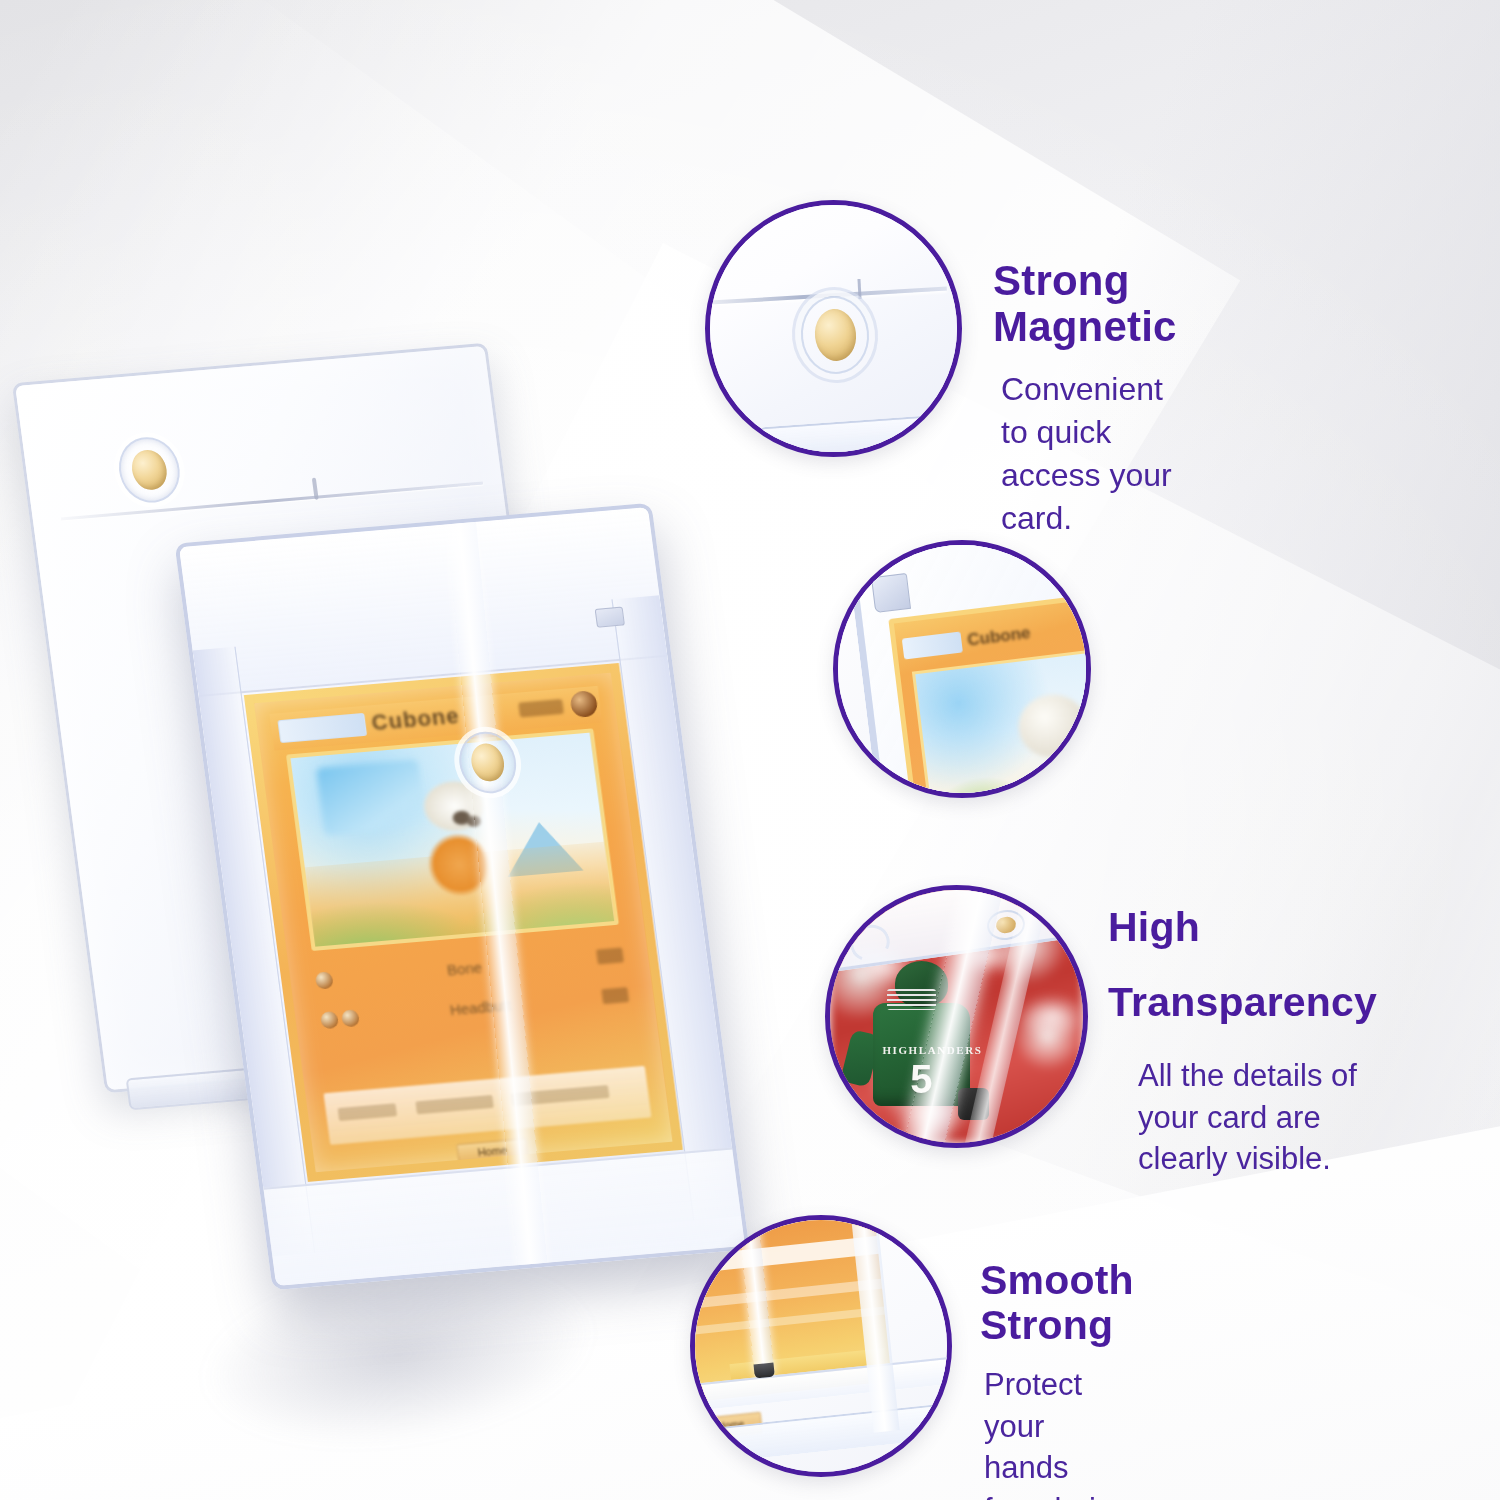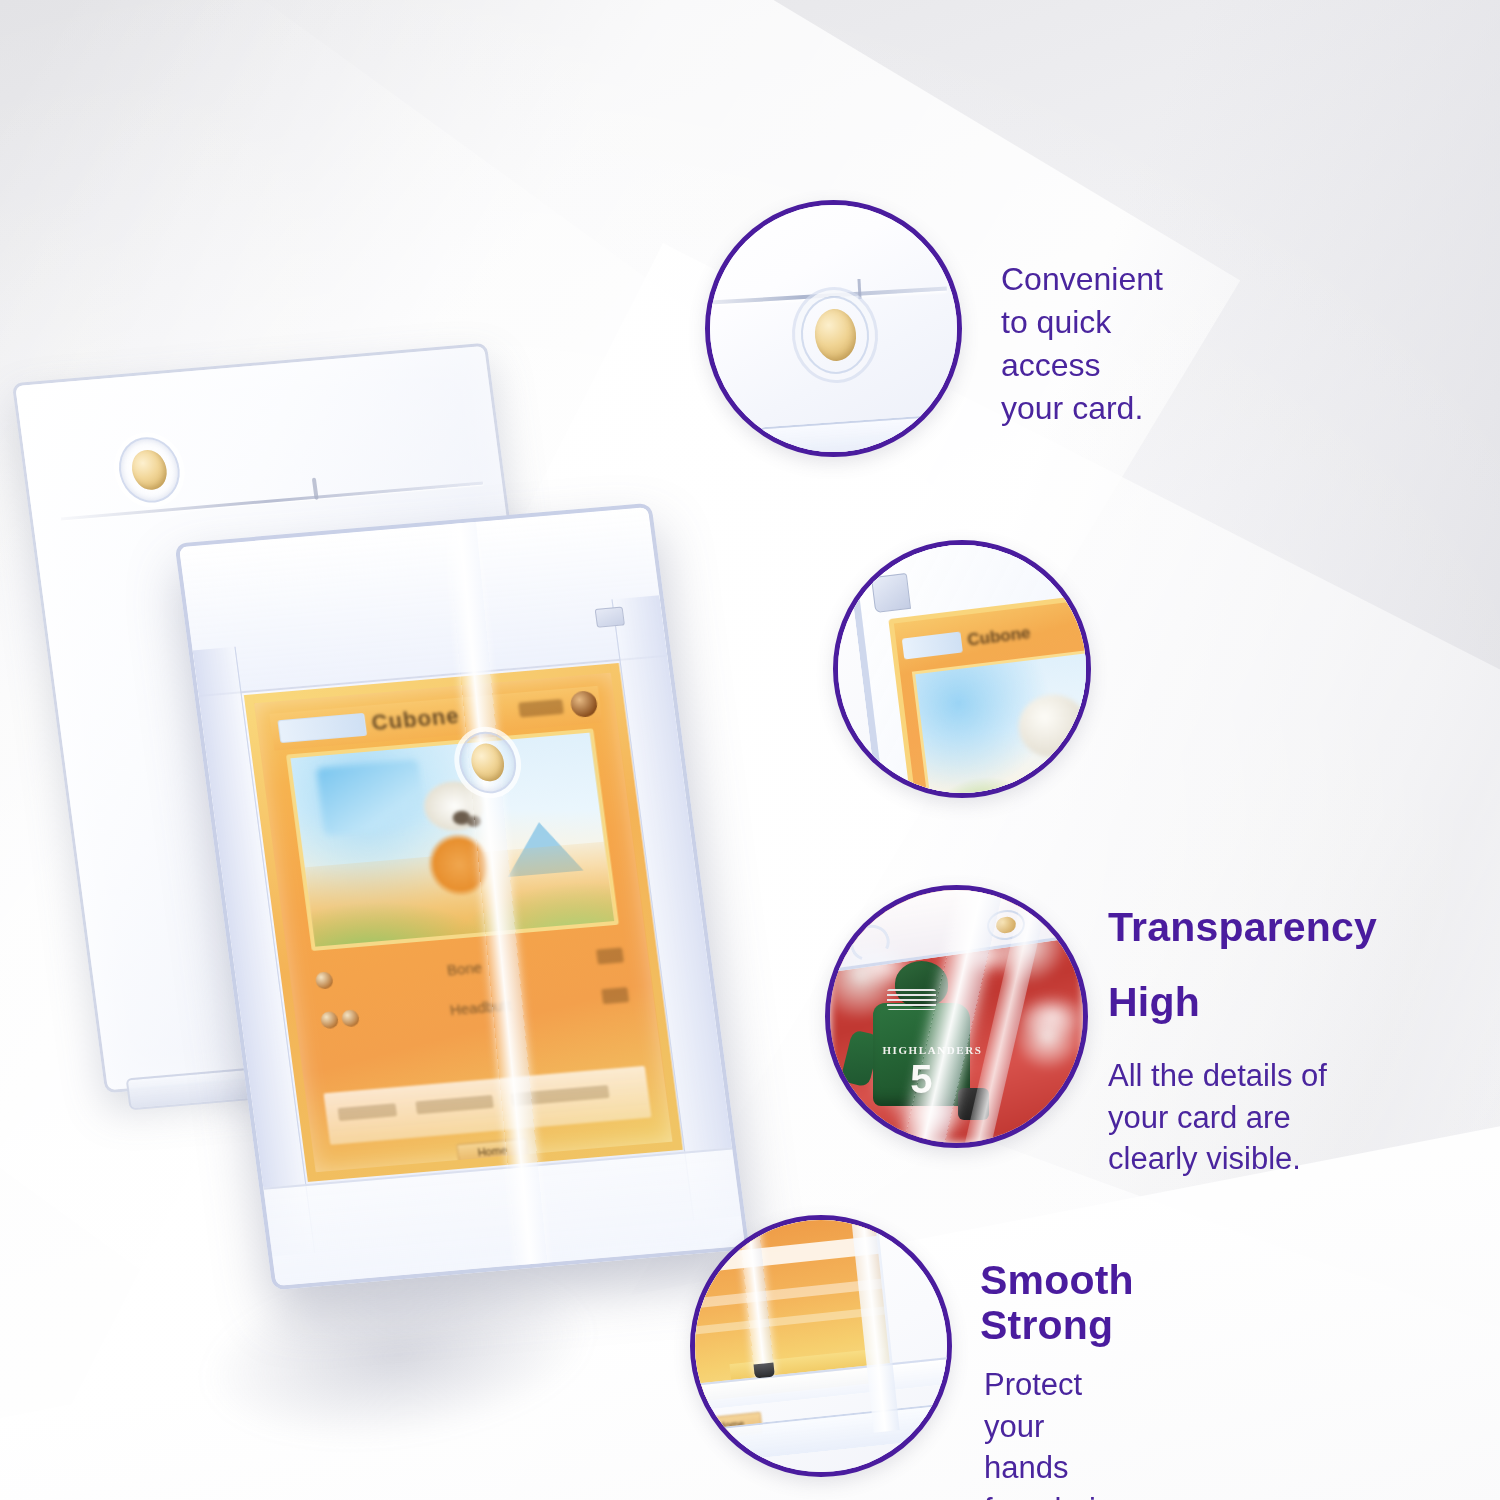--- a/index.html
+++ b/index.html
@@ -466,21 +466,21 @@
   .t1{left:993px;top:258px;}
   .t1 .ftitle{font-size:42px;margin-bottom:18px;}
   .t1 .fbody{margin-left:8px;}
 
   .t2{left:1112px;top:562px;}
   .t2 .ftitle{font-size:41px;margin-bottom:16px;}
   .t2 .fbody{font-size:31px;}
 
   .t3{left:1108px;top:905px;}
   .t3 .ftitle{font-size:41px;margin-bottom:30px;}
-  .t3 .fbody{font-size:31px;}
+  .t3 .fbody{font-size:31px;margin-left:30px;}
 
   .t4{left:980px;top:1258px;}
   .t4 .ftitle{font-size:41px;margin-bottom:16px;}
   .t4 .fbody{font-size:31px;margin-left:4px;}
 </style>
 </head>
 <body>
 
 <div id="stage">
 
@@ -570,20 +570,21 @@
       <div class="inner">
         <div class="edge-seam"></div>
         <div class="edge-notch"></div>
         <div class="bigmag">
           <div class="dot2"></div>
         </div>
         <div class="basebar"></div>
       </div>
     </div>
     <div class="ftext t1">
+      <div class="ftitle">Strong Magnetic</div>
       <div class="fbody">Convenient to quick access your card.</div>
     </div>
   </div>
 
   <div class="feature">
     <div class="circle c2">
       <div class="inner">
         <div class="case"></div>
         <div class="mini">
           <div class="bar">
@@ -620,22 +621,22 @@
         <div class="casetop"></div>
         <div class="casemag">
             <i></i>
           </div>
         <div class="hook"></div>
         <div class="caseband"></div>
         <div class="caseband2"></div>
       </div>
     </div>
     <div class="ftext t3">
+      <div class="ftitle">High</div>
       <div class="ftitle">Transparency</div>
-      <div class="ftitle">High</div>
       <div class="fbody">All the details of your card are clearly visible.</div>
     </div>
   </div>
 
   <div class="feature">
     <div class="circle c4">
       <div class="inner">
         <div class="ocard">
           <span class="line l1"></span>
             <span class="line l2"></span>

